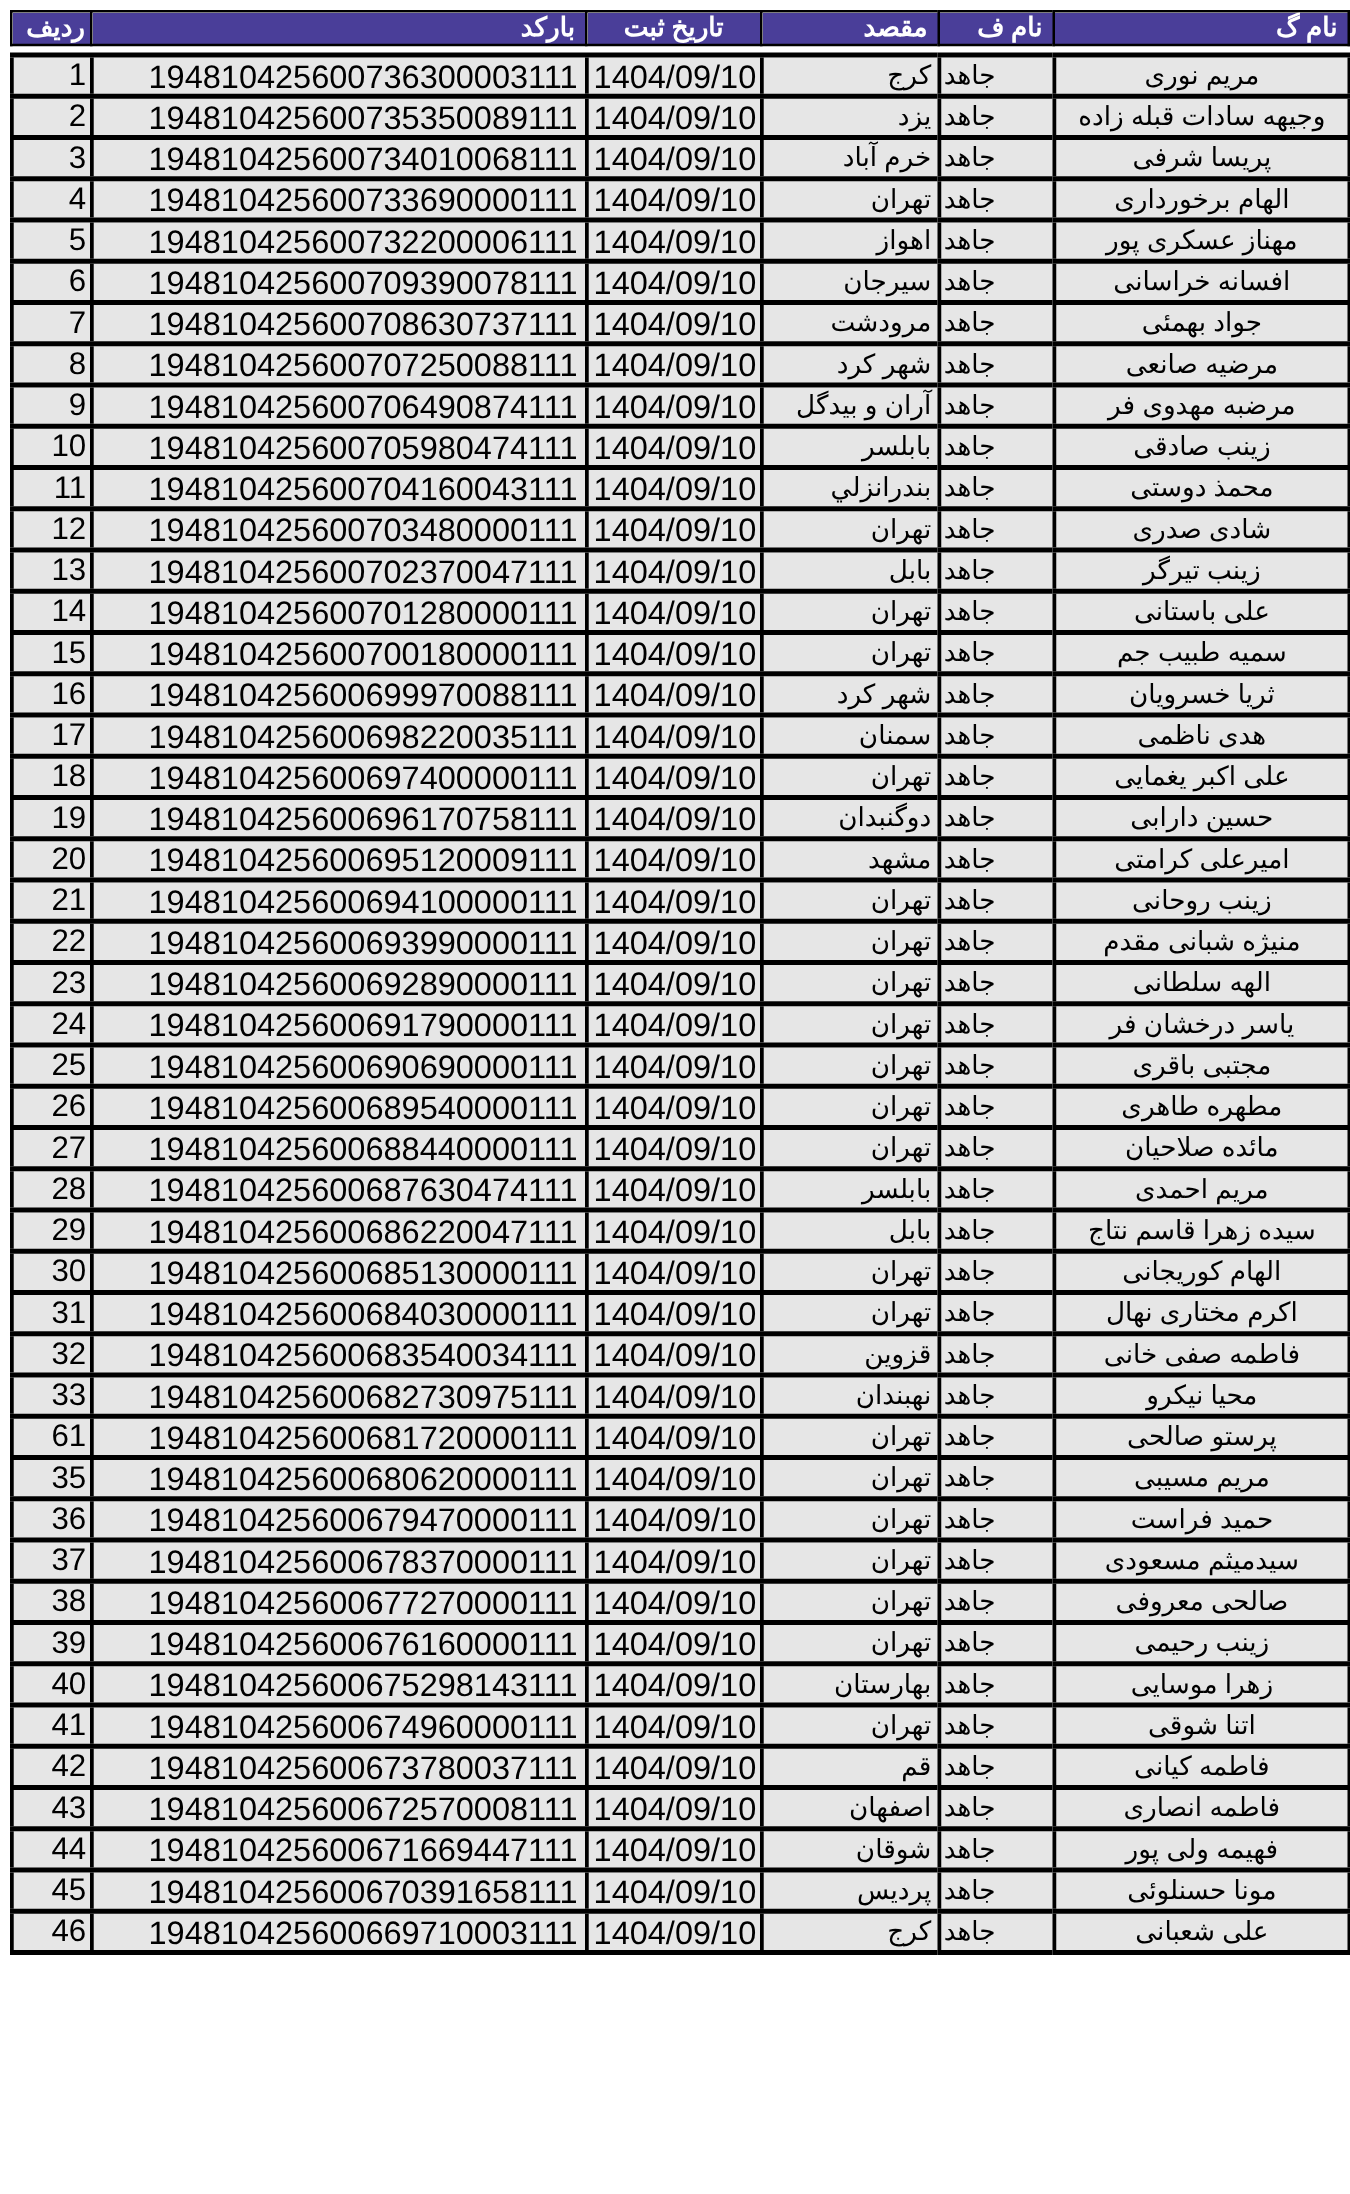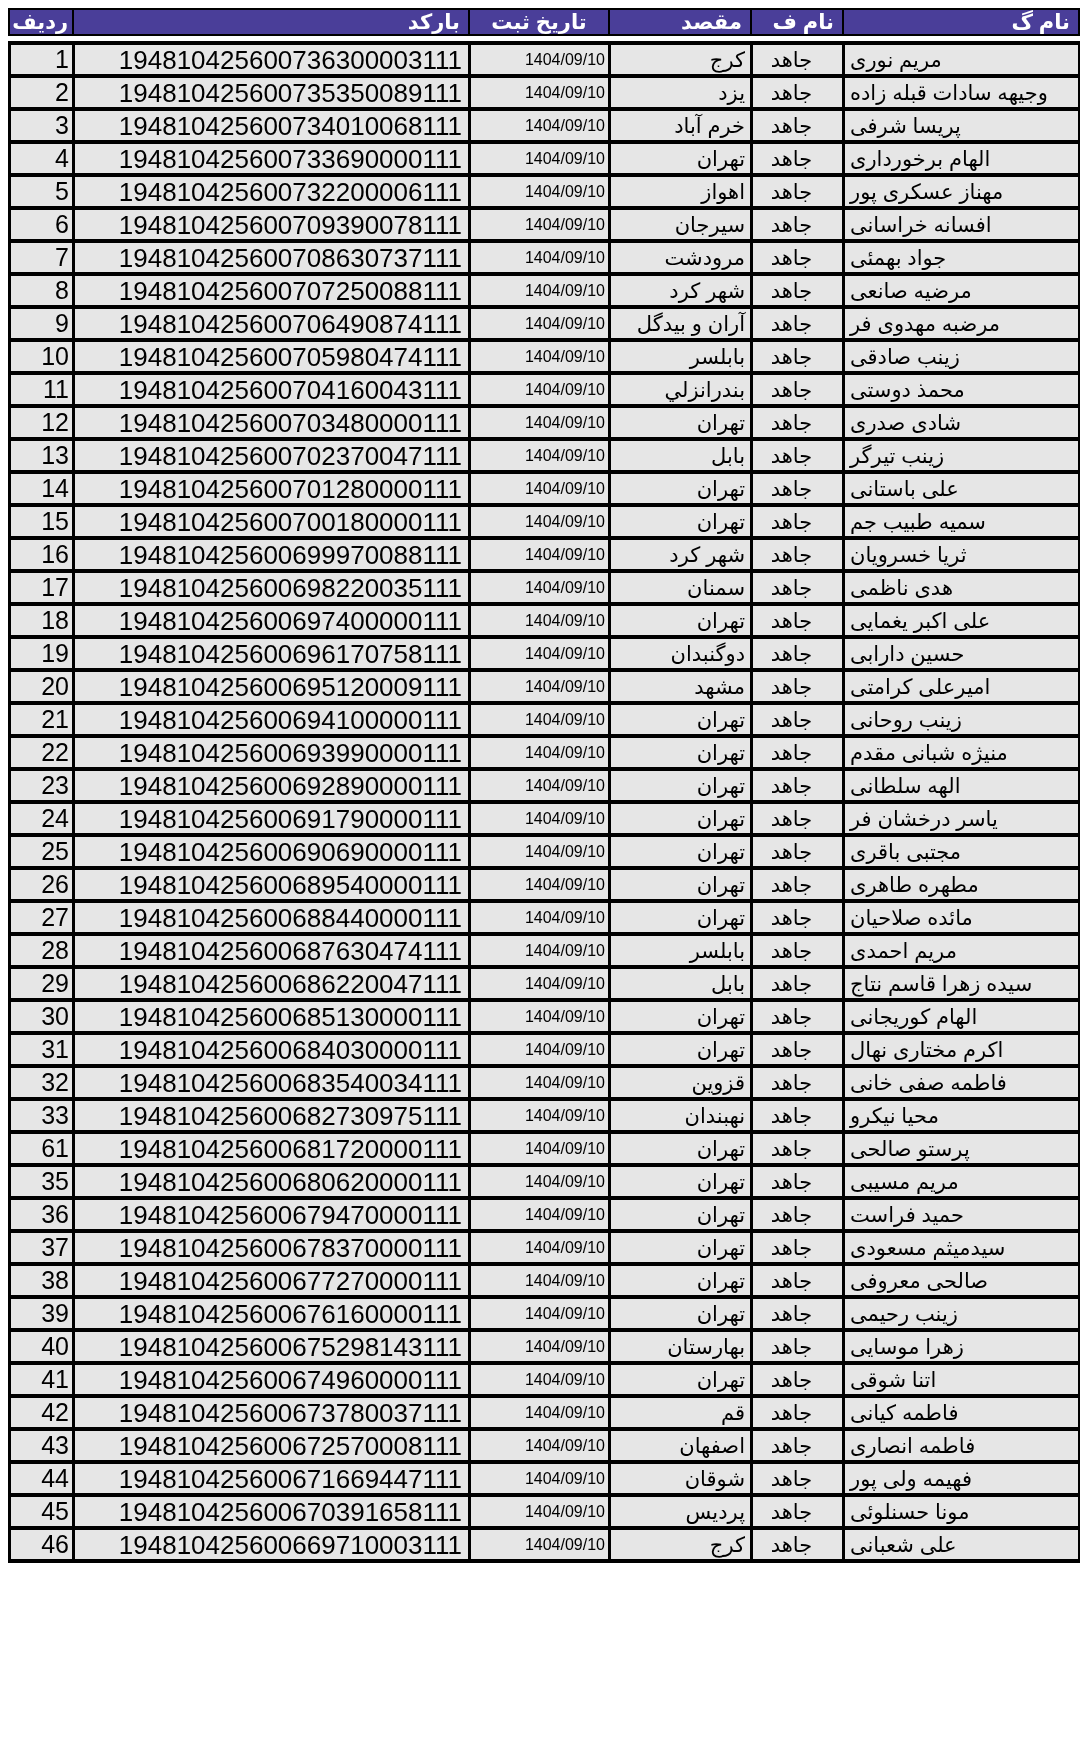--- a/index.html
+++ b/index.html
@@ -14,38 +14,38 @@
     font-family:"Liberation Sans","DejaVu Sans",sans-serif;
   }
   .page{padding:8px 0 0 8px;}
   table{border-collapse:collapse;table-layout:fixed;width:1070px;direction:rtl;}
   
   .hdr-table th{
     background:var(--header-bg);color:var(--header-text);
     border:2px solid var(--border);
     height:16px;font-size:21px;font-weight:bold;
     text-align:right;padding:0 8px;vertical-align:middle;
-    white-space:nowrap;overflow:hidden;
+    white-space:nowrap;overflow:hidden;font-family:Liberation Serif, serif;
   }
   .hdr-table th.h-date{text-align:center;padding:0 6px;}
   .hdr-table th.h-rowno{padding:0 4px;}
   
   .data-table{margin-top:5px;}
   .data-table td{
     background:var(--row-bg);
     border:3px solid var(--border);
     border-top-width:4px;border-bottom-width:4px;
     height:33px;vertical-align:middle;
     white-space:nowrap;overflow:hidden;
     font-size:21px;color:#000;line-height:1;
   }
-  td.c-name{text-align:left;padding:0 5px;}
-  td.c-namef{text-align:center;padding:0 14px 0 2px;}
+  td.c-name{text-align:center;padding:0 5px;}
+  td.c-namef{text-align:left;padding:0 14px 0 2px;}
   td.c-dest{text-align:right;padding:0 5px;}
-  td.c-date{direction:ltr;text-align:right;padding:0 3px;font-size:16px;}
+  td.c-date{direction:ltr;text-align:right;padding:0 3px;font-size:26px;}
   td.c-barcode{direction:ltr;text-align:right;padding:0 6px;font-size:26px;letter-spacing:0px;margin-top:44px;}
   td.c-rowno{direction:ltr;text-align:right;padding:0 3px;font-size:25px;}
 </style>
 </head>
 <body>
 
 <div class="page">
 
   <table class="hdr-table">
     <colgroup>

